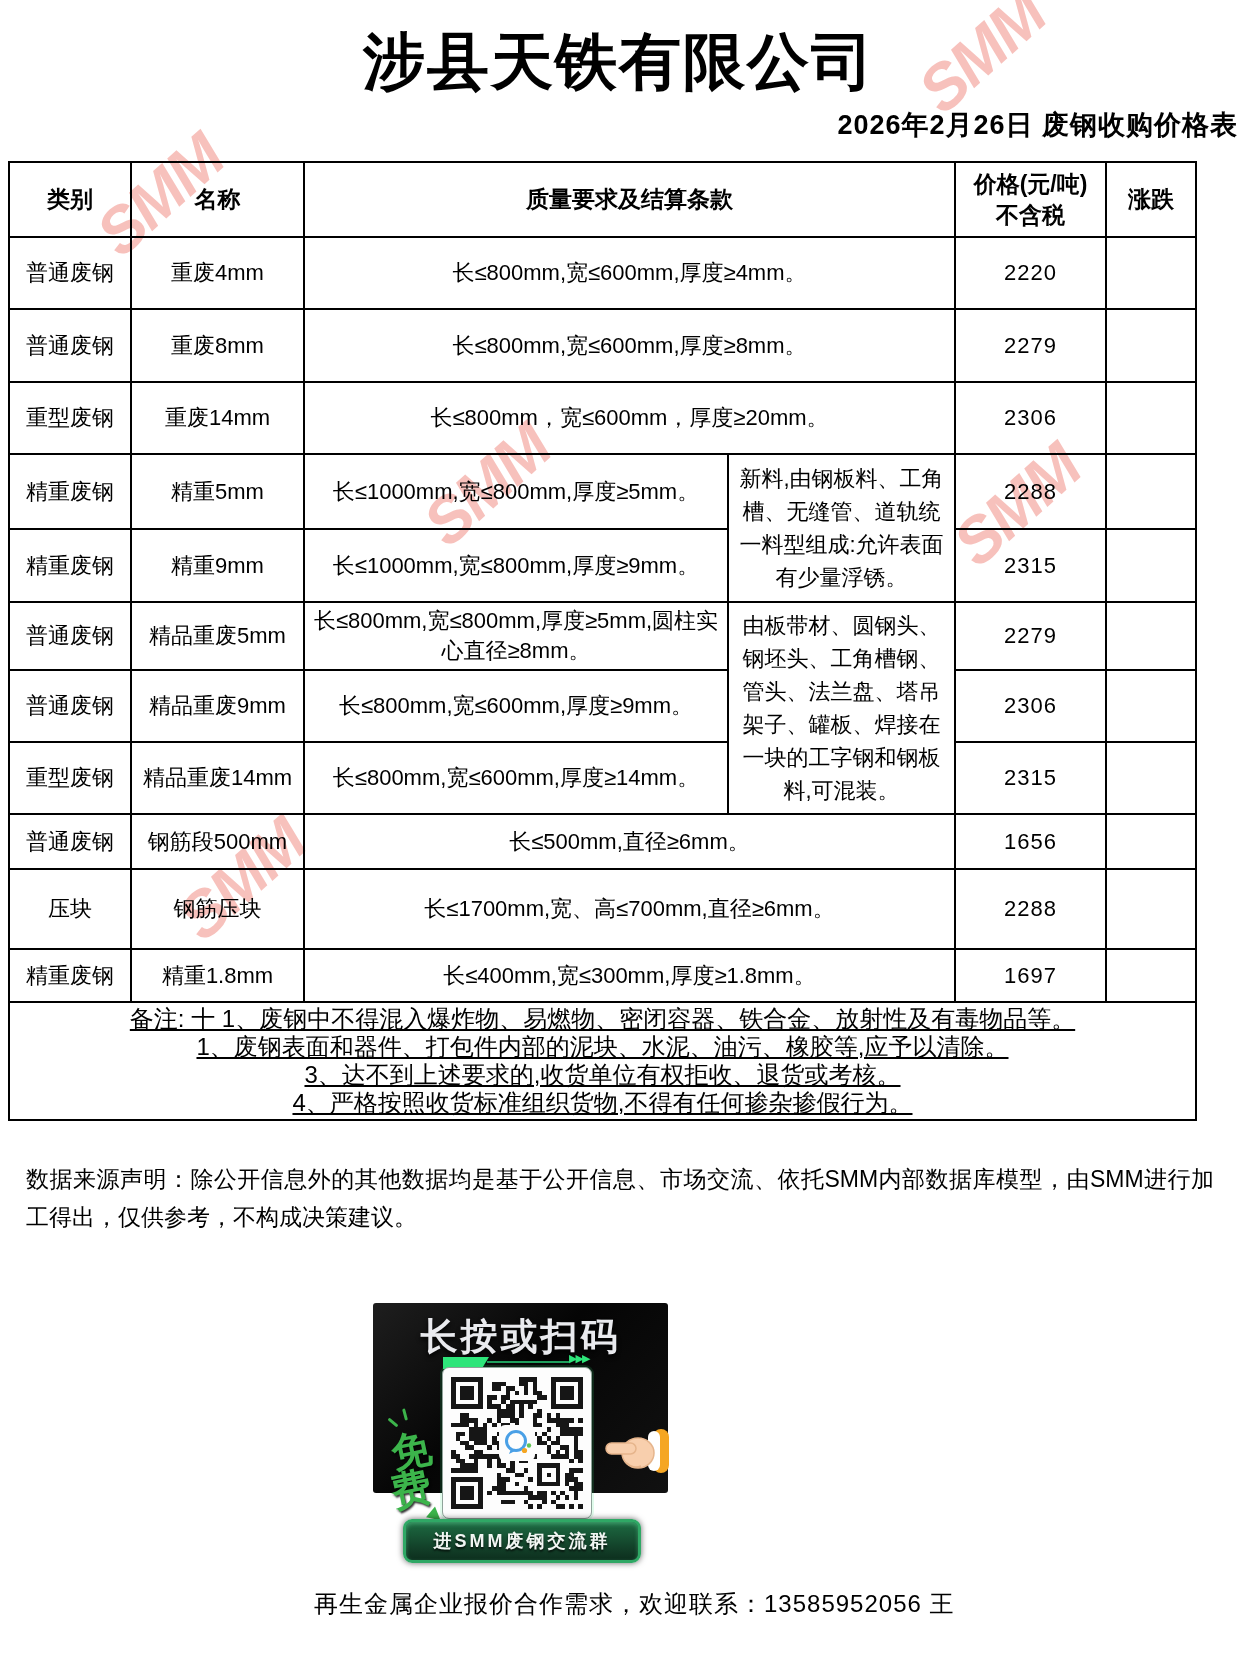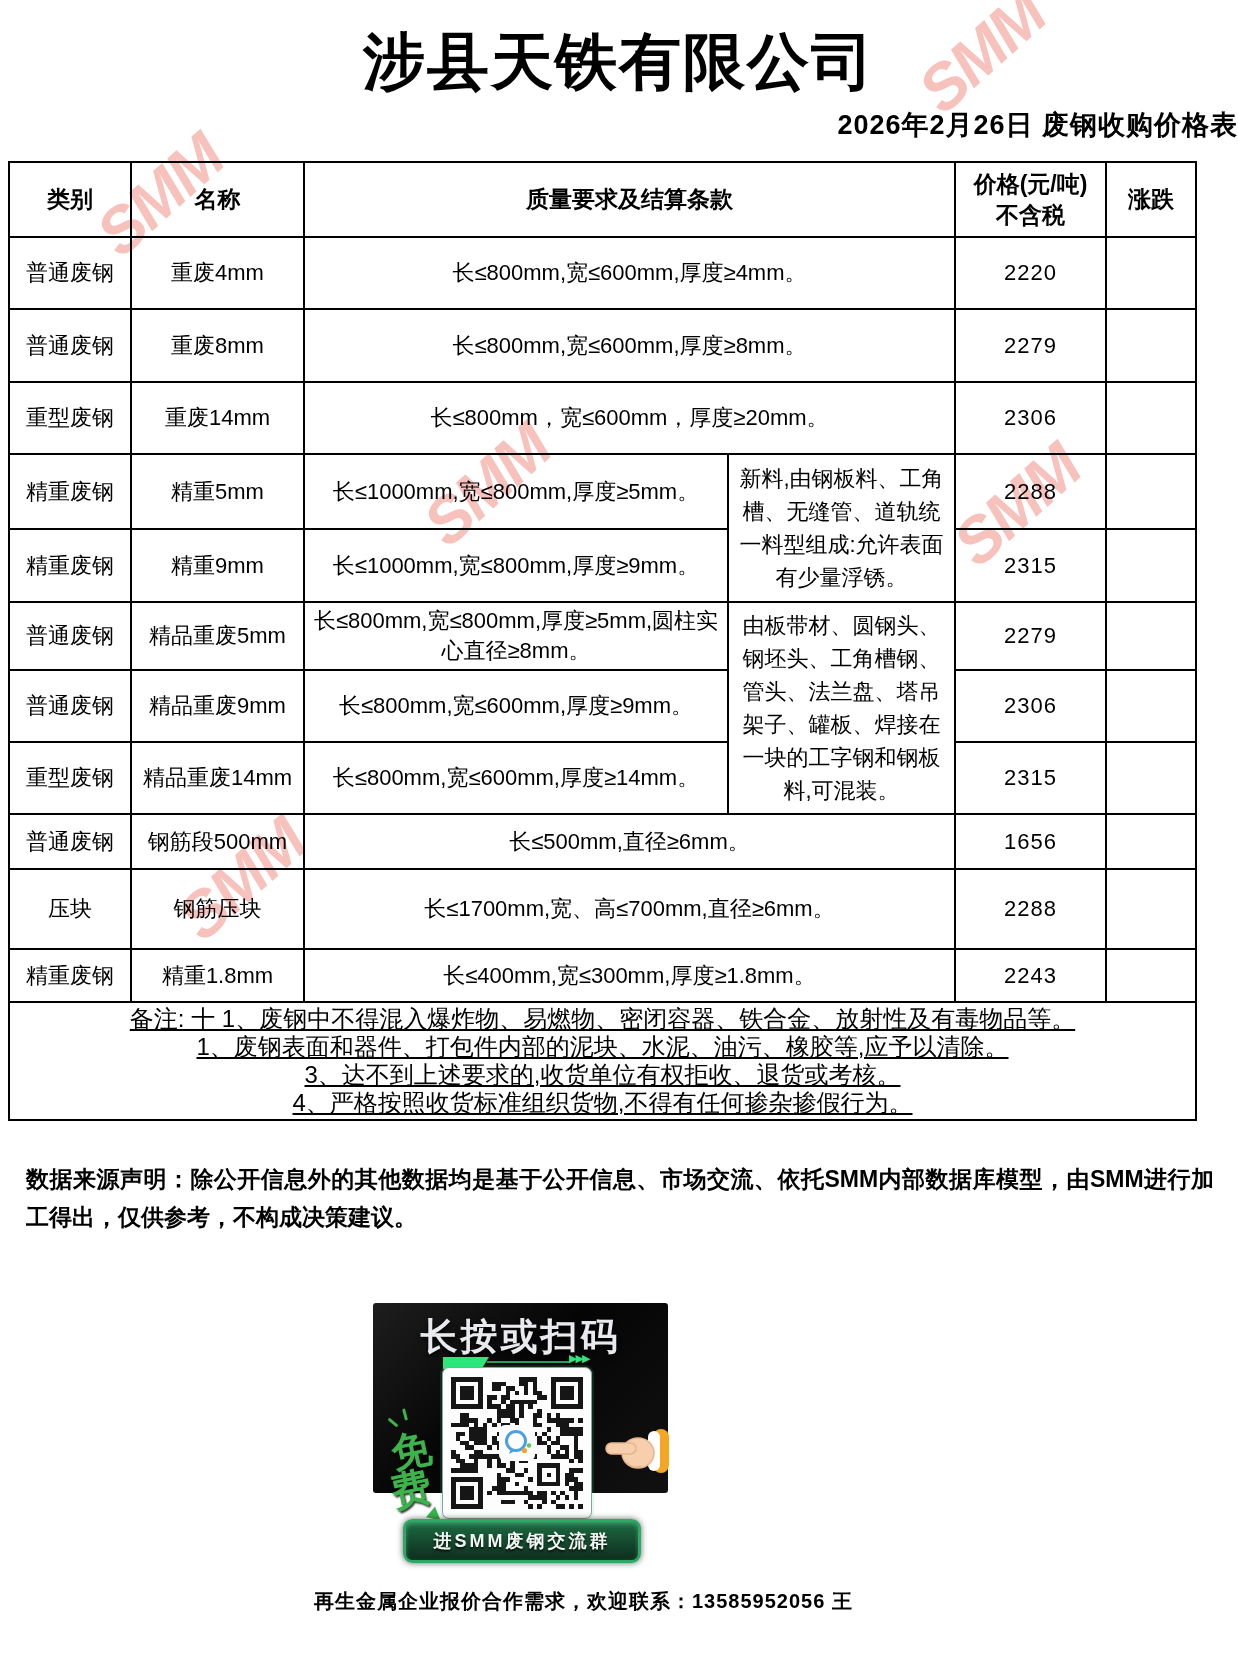--- a/index.html
+++ b/index.html
@@ -53,21 +53,21 @@
   .note-cell{
     text-align:left;font-size:22px;line-height:1.5;padding:4px 8px;
   }
   .notes-cell{
     text-align:left;vertical-align:middle;padding:6px 10px;
   }
   .note-line{font-size:24px;line-height:28px;text-decoration:underline;}
   
   .disclaimer{
     margin:40px 24px 8px 26px;
-    font-size:23px;font-weight:bold;line-height:1.65;
+    font-size:23px;font-weight:normal;line-height:1.65;
     text-align:justify;
   }
   
   .qr-banner{
     position:absolute;left:373px;top:1303px;
     width:295px;height:190px;
     background:linear-gradient(135deg,#1e1e1e 0%,#050505 45%,#111 100%);
     border-radius:3px;
   }
   .banner-title{
@@ -132,21 +132,21 @@
     border:3px solid #2fa865;
     border-radius:9px;
     box-shadow:inset 0 2px 4px rgba(120,255,180,0.35),0 0 6px rgba(0,0,0,0.6);
     display:flex;align-items:center;justify-content:center;
     font-size:18px;font-weight:bold;letter-spacing:3px;color:#f2f6f3;
     text-shadow:0 2px 2px rgba(0,0,0,0.7);
   }
   
   .contact{
     position:absolute;left:314px;top:1588px;
-    font-size:20px;font-weight:bold;letter-spacing:1px;
+    font-size:24px;font-weight:normal;letter-spacing:1px;
   }
 </style>
 </head>
 <body>
 
 <div class="page">
 
   <div class="wm-layer">
     <div class="wm" style="left:910px;top:15px;">SMM</div>
     <div class="wm" style="left:88px;top:158px;">SMM</div>
@@ -249,21 +249,21 @@
         <td>压块</td>
         <td>钢筋压块</td>
         <td colspan="2">长≤1700mm,宽、高≤700mm,直径≥6mm。</td>
         <td class="price-cell">2288</td>
         <td></td>
       </tr>
       <tr style="height:53px">
         <td>精重废钢</td>
         <td>精重1.8mm</td>
         <td colspan="2">长≤400mm,宽≤300mm,厚度≥1.8mm。</td>
-        <td class="price-cell">2243</td>
+        <td class="price-cell">1697</td>
         <td></td>
       </tr>
 
       <tr style="height:117px">
         <td colspan="6" class="notes-cell">
           <div class="note-line">备注: 十 1、废钢中不得混入爆炸物、易燃物、密闭容器、铁合金、放射性及有毒物品等。</div>
           <div class="note-line">1、废钢表面和器件、打包件内部的泥块、水泥、油污、橡胶等,应予以清除。</div>
           <div class="note-line">3、达不到上述要求的,收货单位有权拒收、退货或考核。</div>
           <div class="note-line">4、严格按照收货标准组织货物,不得有任何掺杂掺假行为。</div>
         </td>

